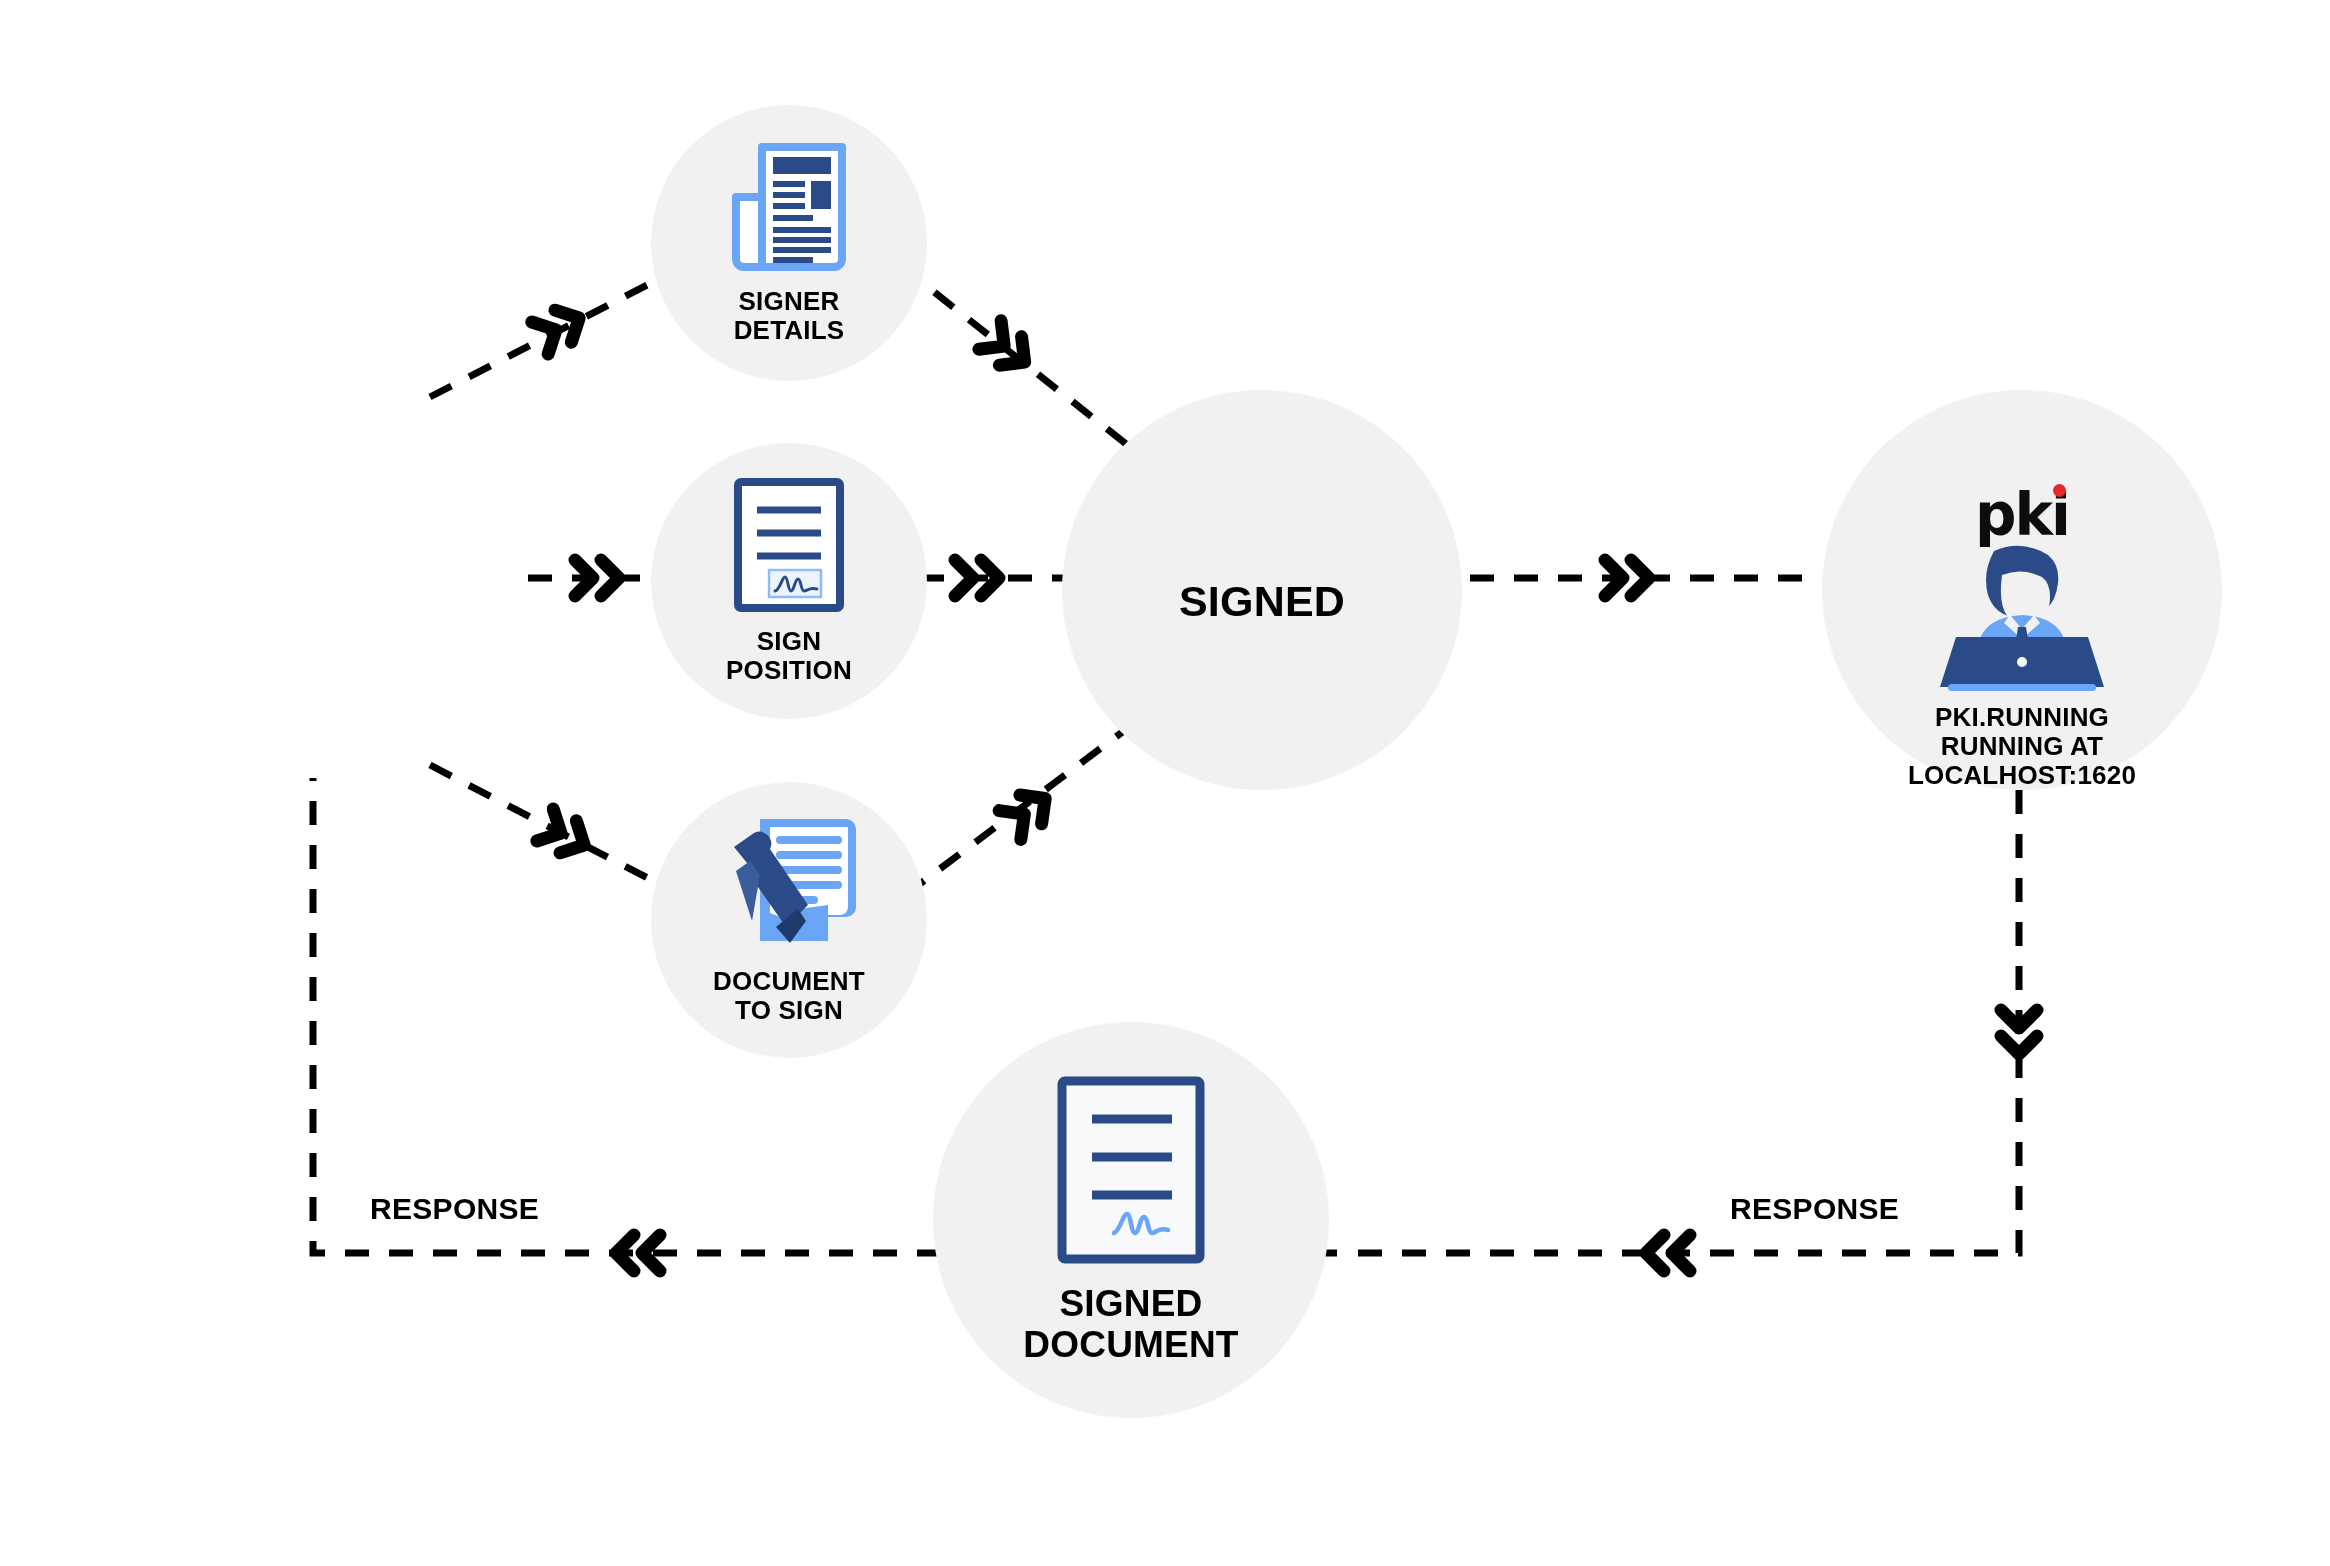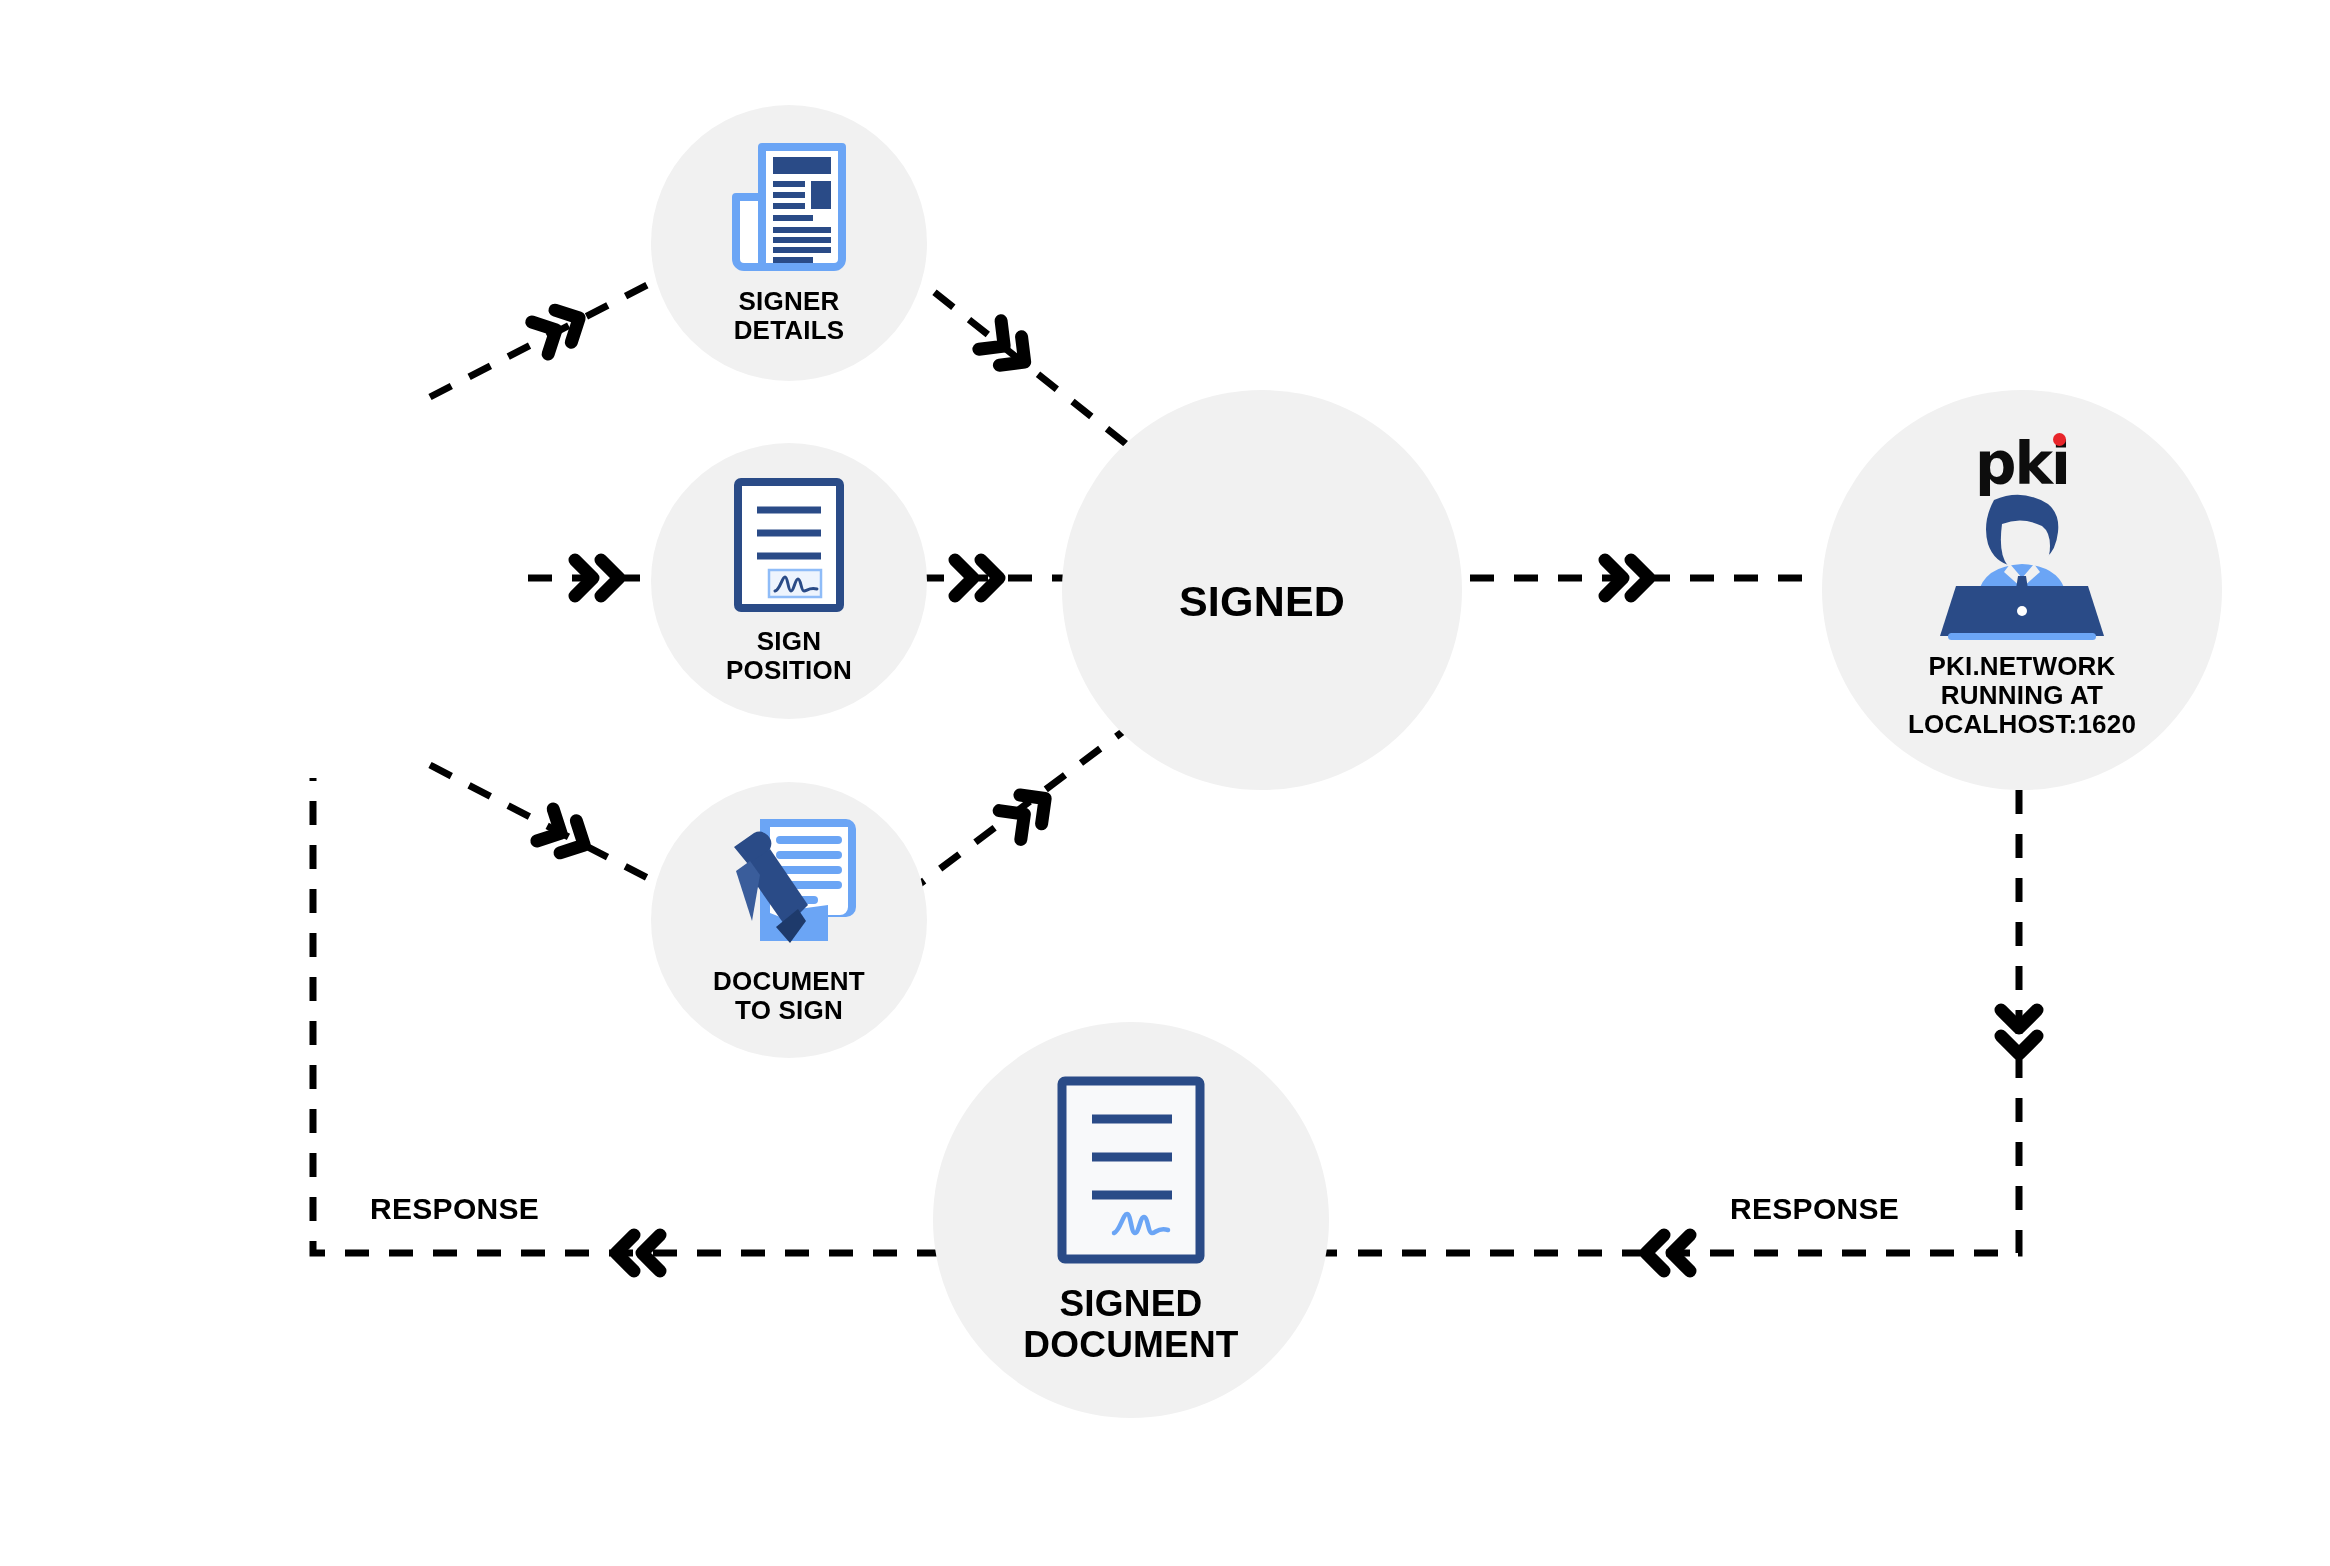--- a/index.html
+++ b/index.html
@@ -45,21 +45,21 @@
     line-height: 1.12;
     letter-spacing: .2px;
     white-space: pre-line;
   }
   
   #node-website   { left: 98px;  top: 383px;  width: 390px; height: 390px; }
   #node-signer    { left: 651px; top: 105px;  width: 276px; height: 276px; }
   #node-signpos   { left: 651px; top: 443px;  width: 276px; height: 276px; }
   #node-doctosign { left: 651px; top: 782px;  width: 276px; height: 276px; }
   #node-request   { left: 1062px;top: 390px;  width: 400px; height: 400px; }
-  #node-pki       { left: 1822px;top: 390px;  width: 400px; height: 400px; }
+  #node-pki       { left: 1822px;top: 390px;  width: 400px; height: 400px; justify-content: flex-end; }
   #node-signed    { left: 933px; top: 1022px; width: 396px; height: 396px; }
 
   #node-website .caption   { font-size: 43px; margin-top: 26px; }
   #node-request .caption   { font-size: 43px; margin-top: 22px; }
   #node-signer .caption    { font-size: 26px; margin-top: 14px; }
   #node-signpos .caption   { font-size: 26px; margin-top: 14px; }
   #node-doctosign .caption { font-size: 26px; margin-top: 14px; }
   #node-signed .caption    { font-size: 37px; margin-top: 18px; }
   #node-pki .caption       { font-size: 26px; margin-top: 12px; }
 
@@ -227,21 +227,21 @@
         <path d="M46 104 q6 -28 44 -30 h0 q38 2 44 30 z" fill="#6ba5f5"></path>
 
         <path d="M78 74 l12 14 l12 -14 l6 8 l-18 16 l-18 -16 z" fill="#f1f1f1"></path>
         <path d="M86 86 h8 l4 26 h-16 z" fill="#2a4b87"></path>
 
         <path d="M24 96 h132 l16 50 h-164 z" fill="#2a4b87"></path>
         <circle cx="90" cy="121" r="5" fill="#ffffff"></circle>
         <rect x="16" y="143" width="148" height="7" rx="3.5" fill="#6ba5f5"></rect>
       </svg>
     </div>
-    <div class="caption">PKI.NETWORK
+    <div class="caption">PKI.RUNNING
 RUNNING AT
 LOCALHOST:1620</div>
   </div>
 
   <div class="node" id="node-signed">
     <div class="icon-wrap">
       <svg width="150" height="190" viewBox="0 0 150 190" xmlns="http://www.w3.org/2000/svg">
         <rect x="6" y="6" width="138" height="178" rx="3" fill="#f8f9fa" stroke="#2a4b87" stroke-width="9"></rect>
         <g stroke="#2a4b87" stroke-width="9" stroke-linecap="butt">
           <line x1="36" y1="44" x2="116" y2="44"></line>

